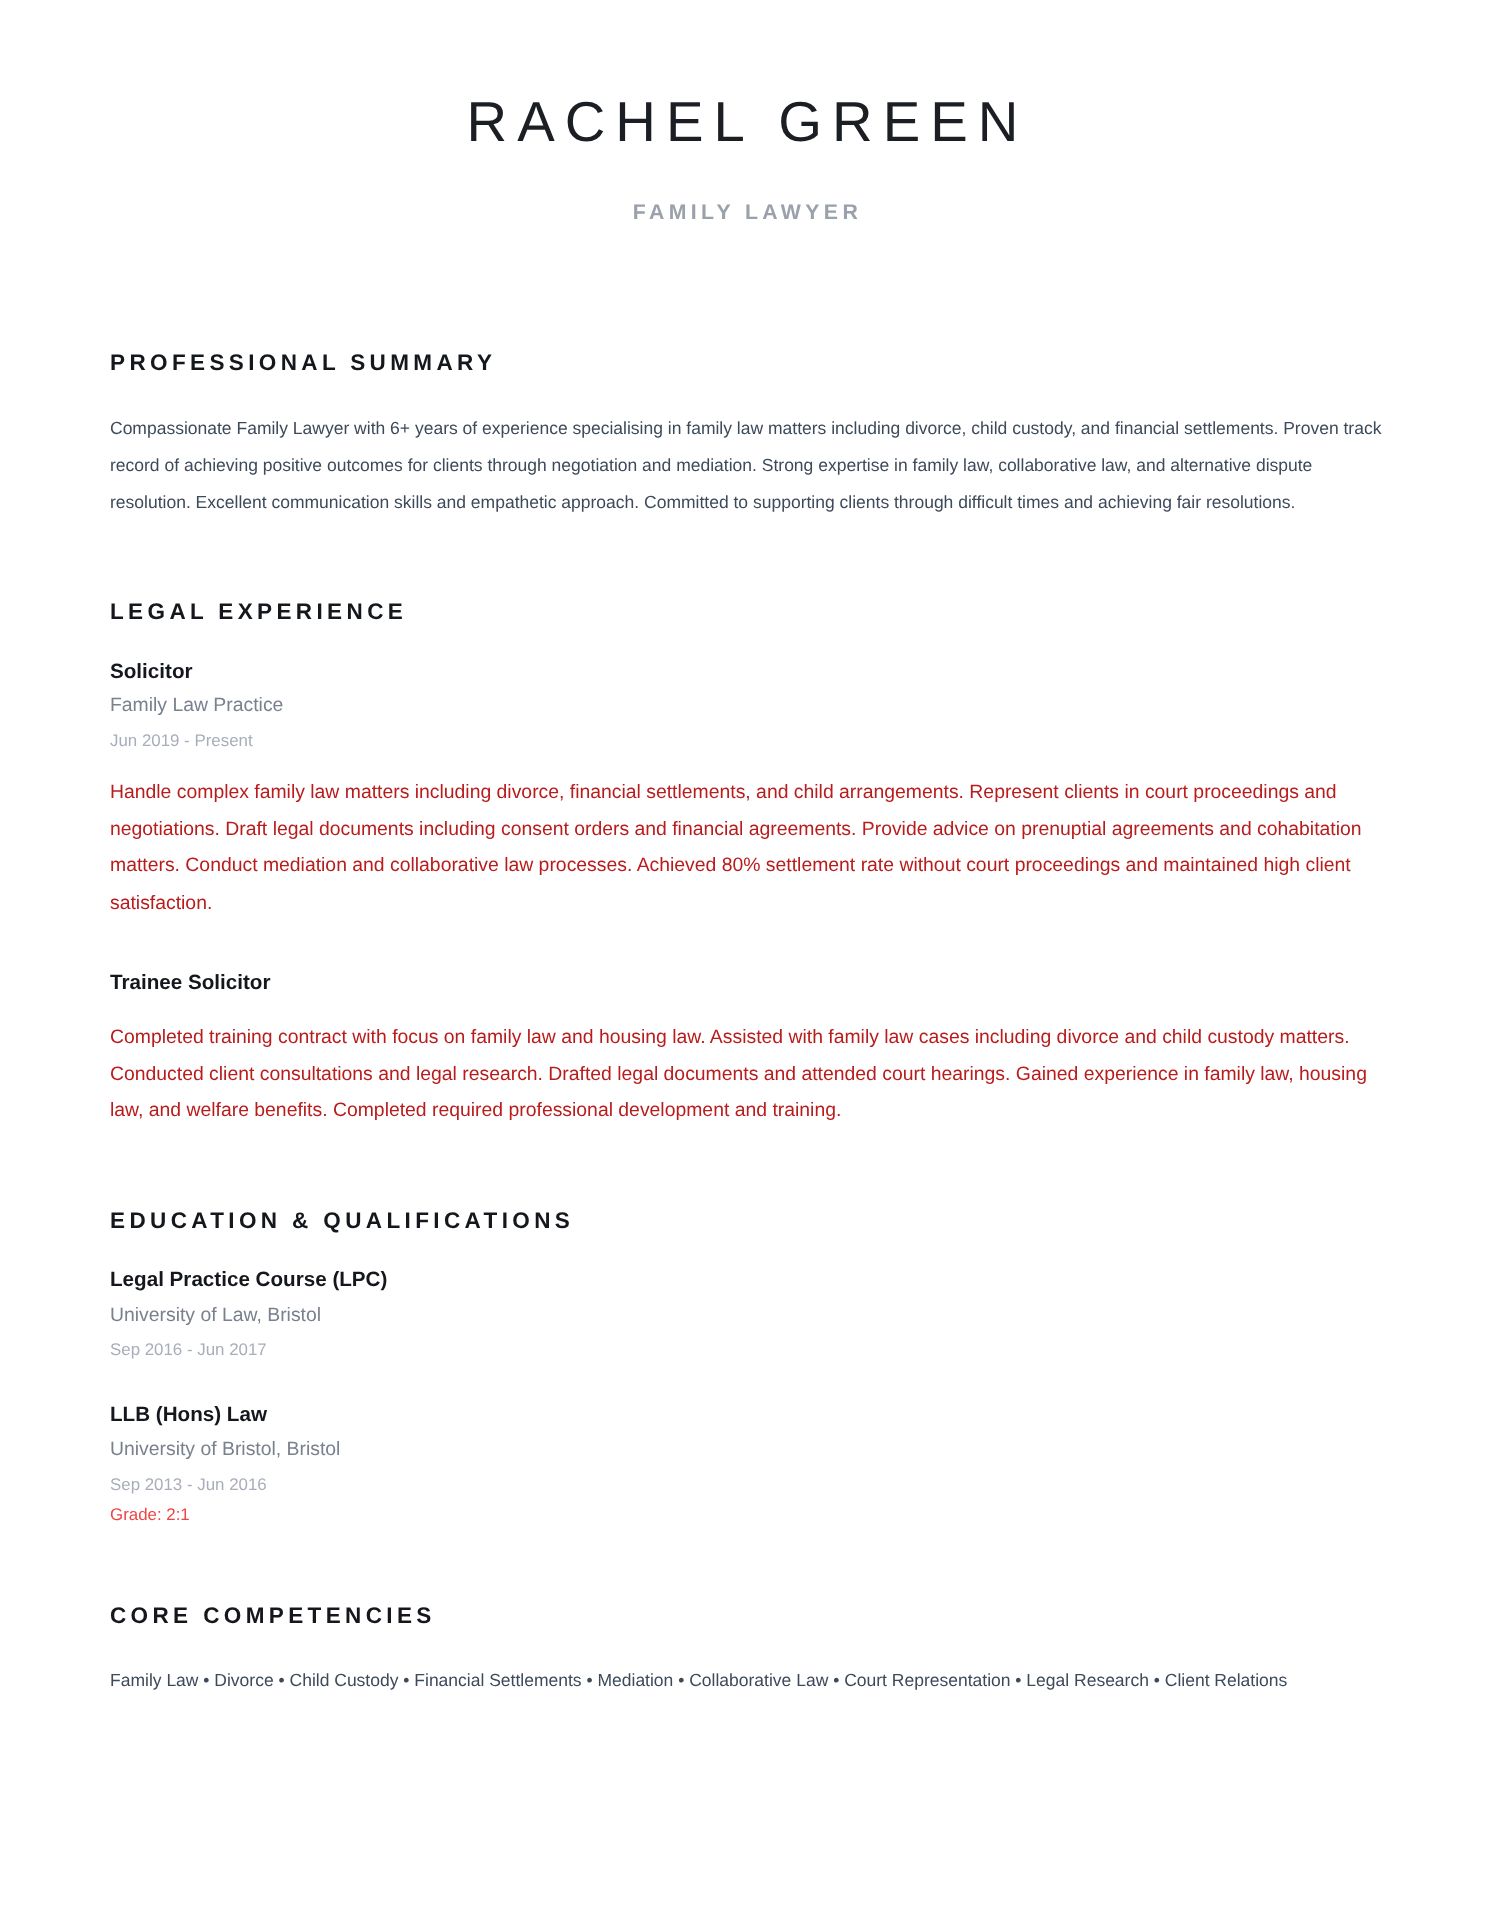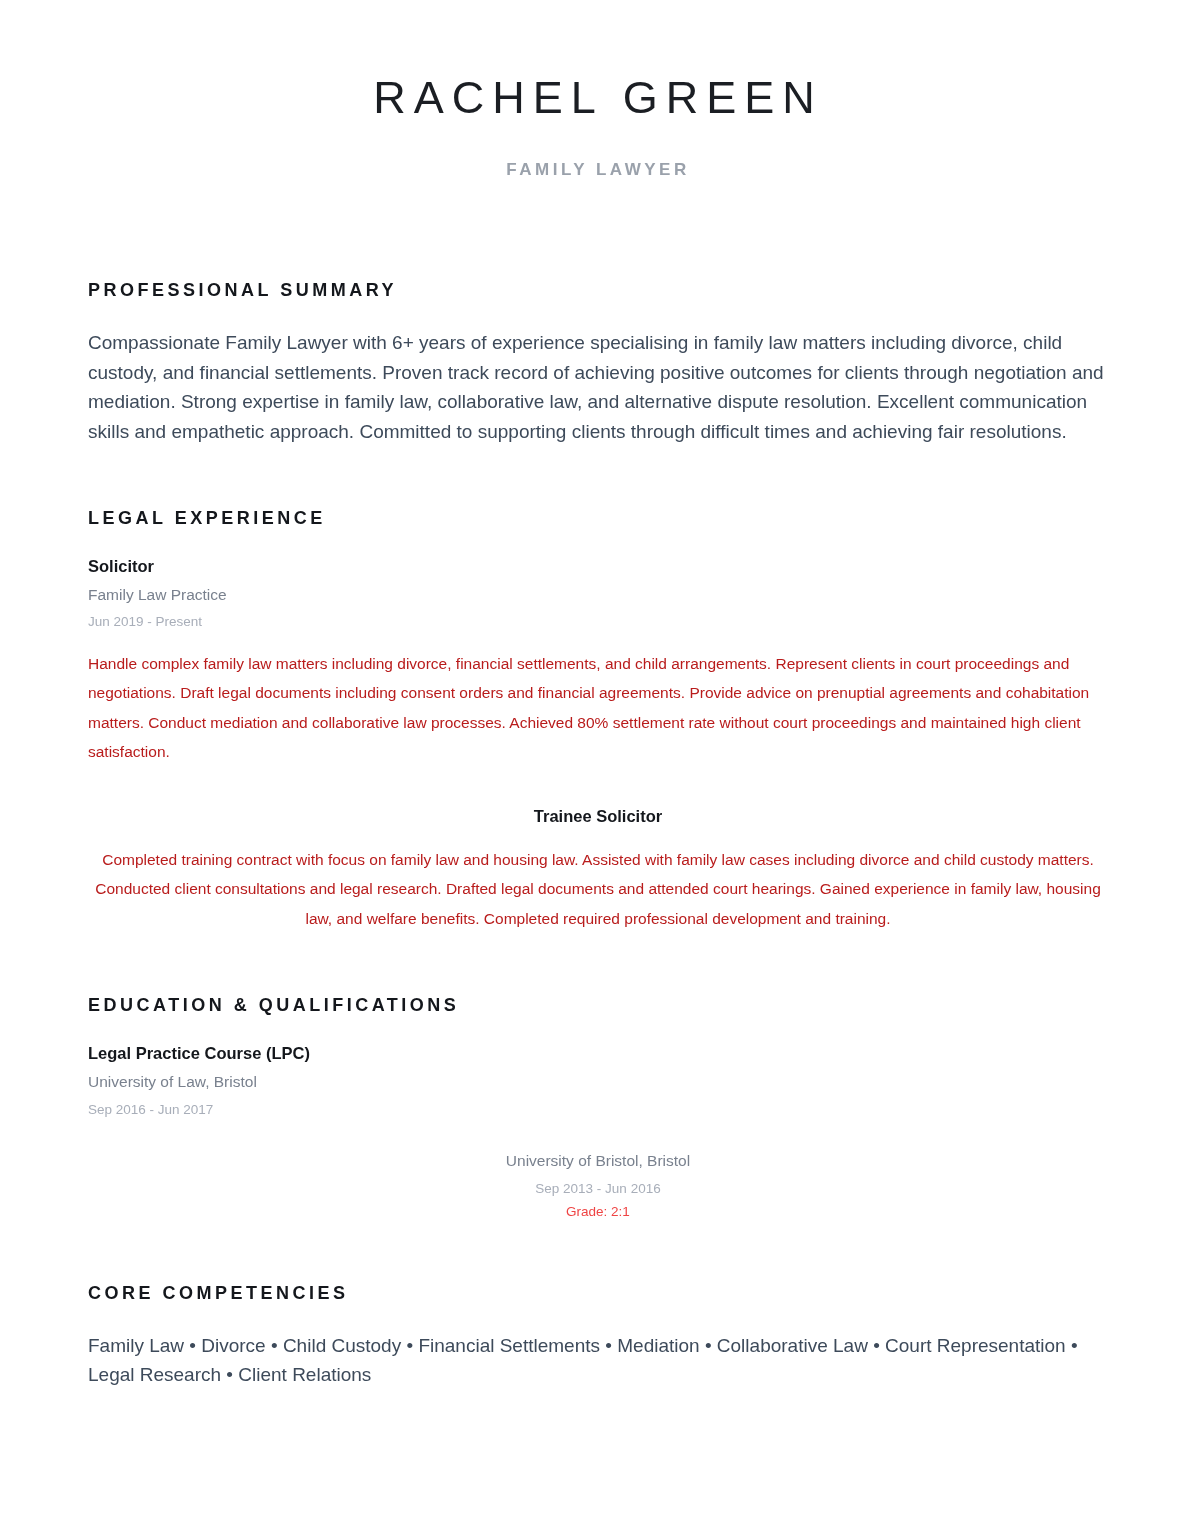--- a/index.html
+++ b/index.html
@@ -44,27 +44,27 @@
   .section { margin-top: 62px; }
   .section.first { margin-top: 100px; }
   .section-heading {
     font-size: 18px;
     font-weight: 700;
     letter-spacing: 3.5px;
     color: #14171c;
   }
   .section-body {
     margin-top: 27px;
-    font-size: 19px;
+    font-size: 14px;
     line-height: 29.5px;
     color: #3d4a5a;
   }
   
   .entry { margin-top: 28px; }
-  .entry + .entry { margin-top: 40px; text-align: center; }
+  .entry + .entry { margin-top: 40px; }
   .entry-title {
     font-size: 16.5px;
     font-weight: 700;
     color: #14171c;
     line-height: 1.2;
   }
   .entry-org {
     margin-top: 9px;
     font-size: 15.5px;
     color: #79818e;
@@ -124,20 +124,21 @@
   <section class="section">
     <h2 class="section-heading">EDUCATION &amp; QUALIFICATIONS</h2>
 
     <div class="entry edu-entry">
       <div class="entry-title">Legal Practice Course (LPC)</div>
       <div class="entry-org">University of Law, Bristol</div>
       <div class="entry-dates">Sep 2016 - Jun 2017</div>
     </div>
 
     <div class="entry edu-entry">
+      <div class="entry-title">LLB (Hons) Law</div>
       <div class="entry-org">University of Bristol, Bristol</div>
       <div class="entry-dates">Sep 2013 - Jun 2016</div>
       <div class="entry-grade">Grade: 2:1</div>
     </div>
   </section>
 
   <section class="section">
     <h2 class="section-heading">CORE COMPETENCIES</h2>
     <p class="section-body">Family Law • Divorce • Child Custody • Financial Settlements • Mediation • Collaborative Law • Court Representation • Legal Research • Client Relations</p>
   </section>

